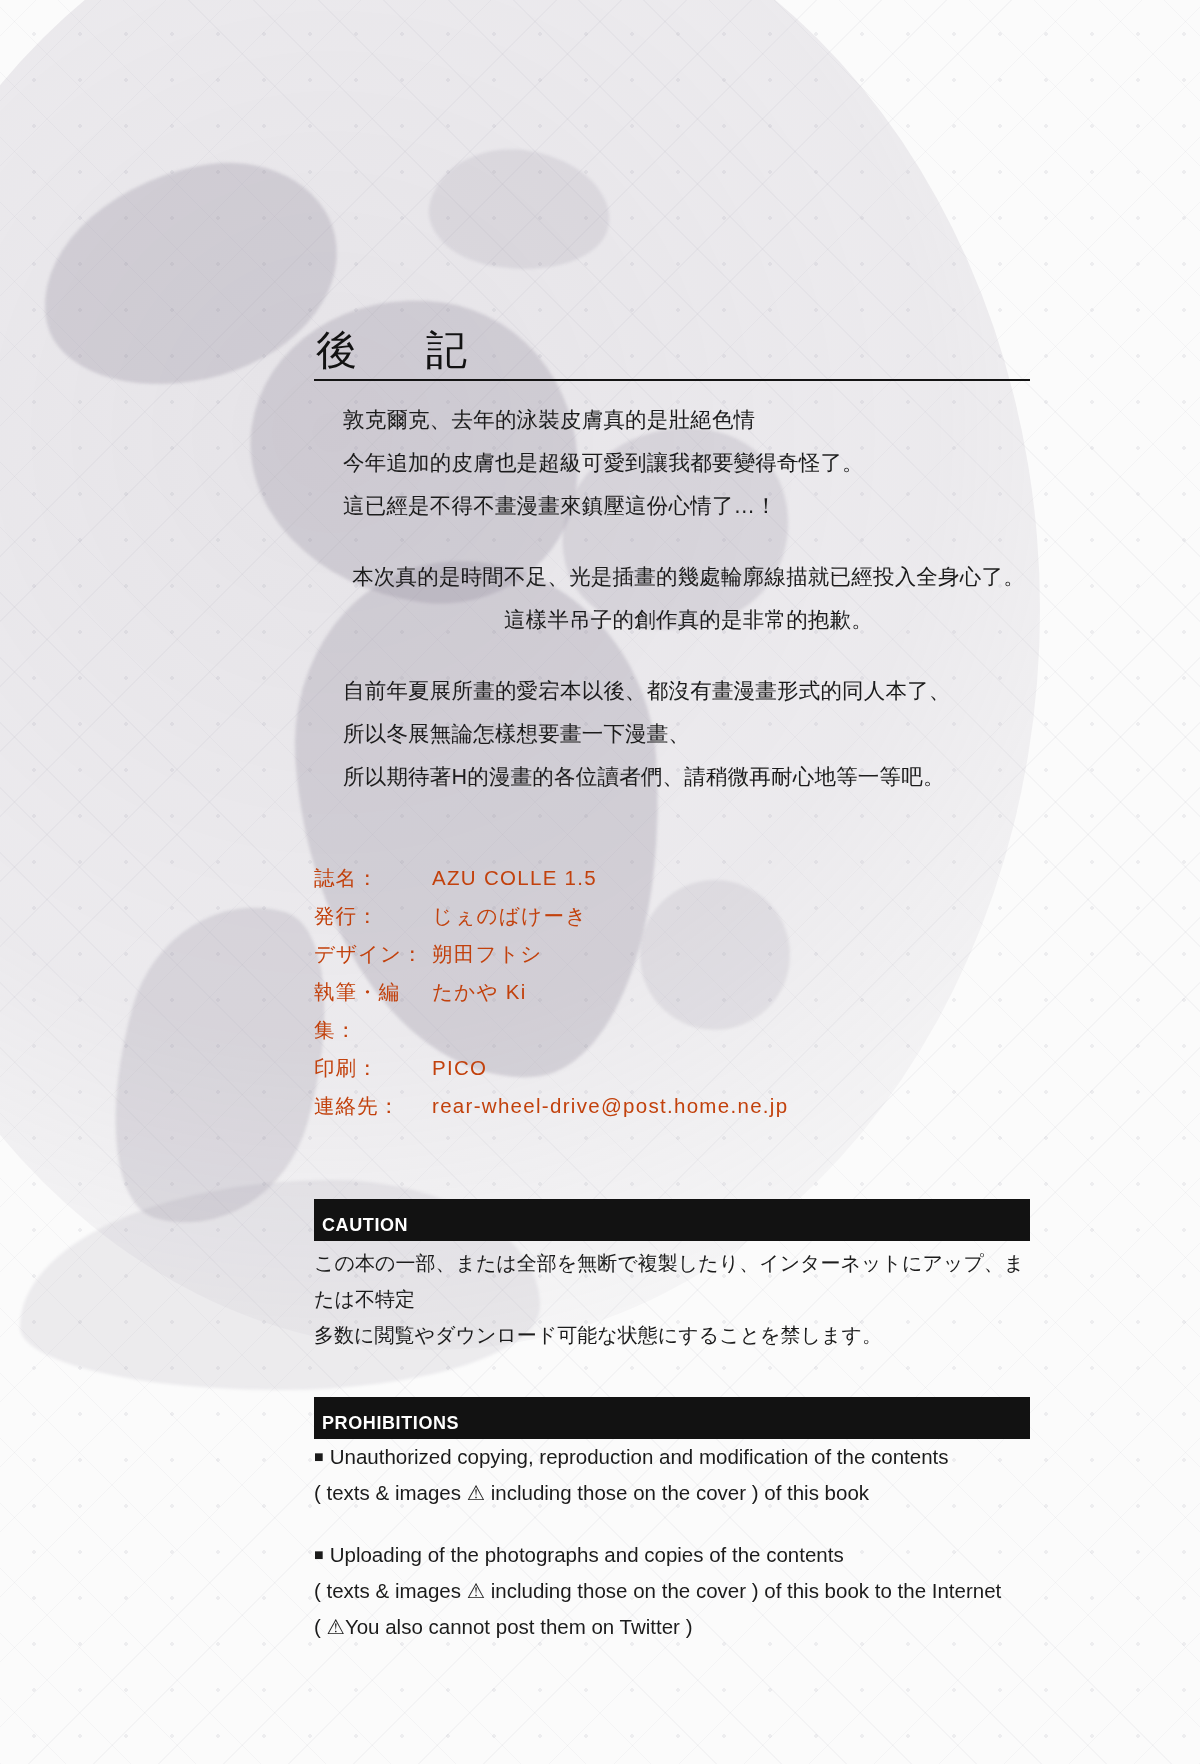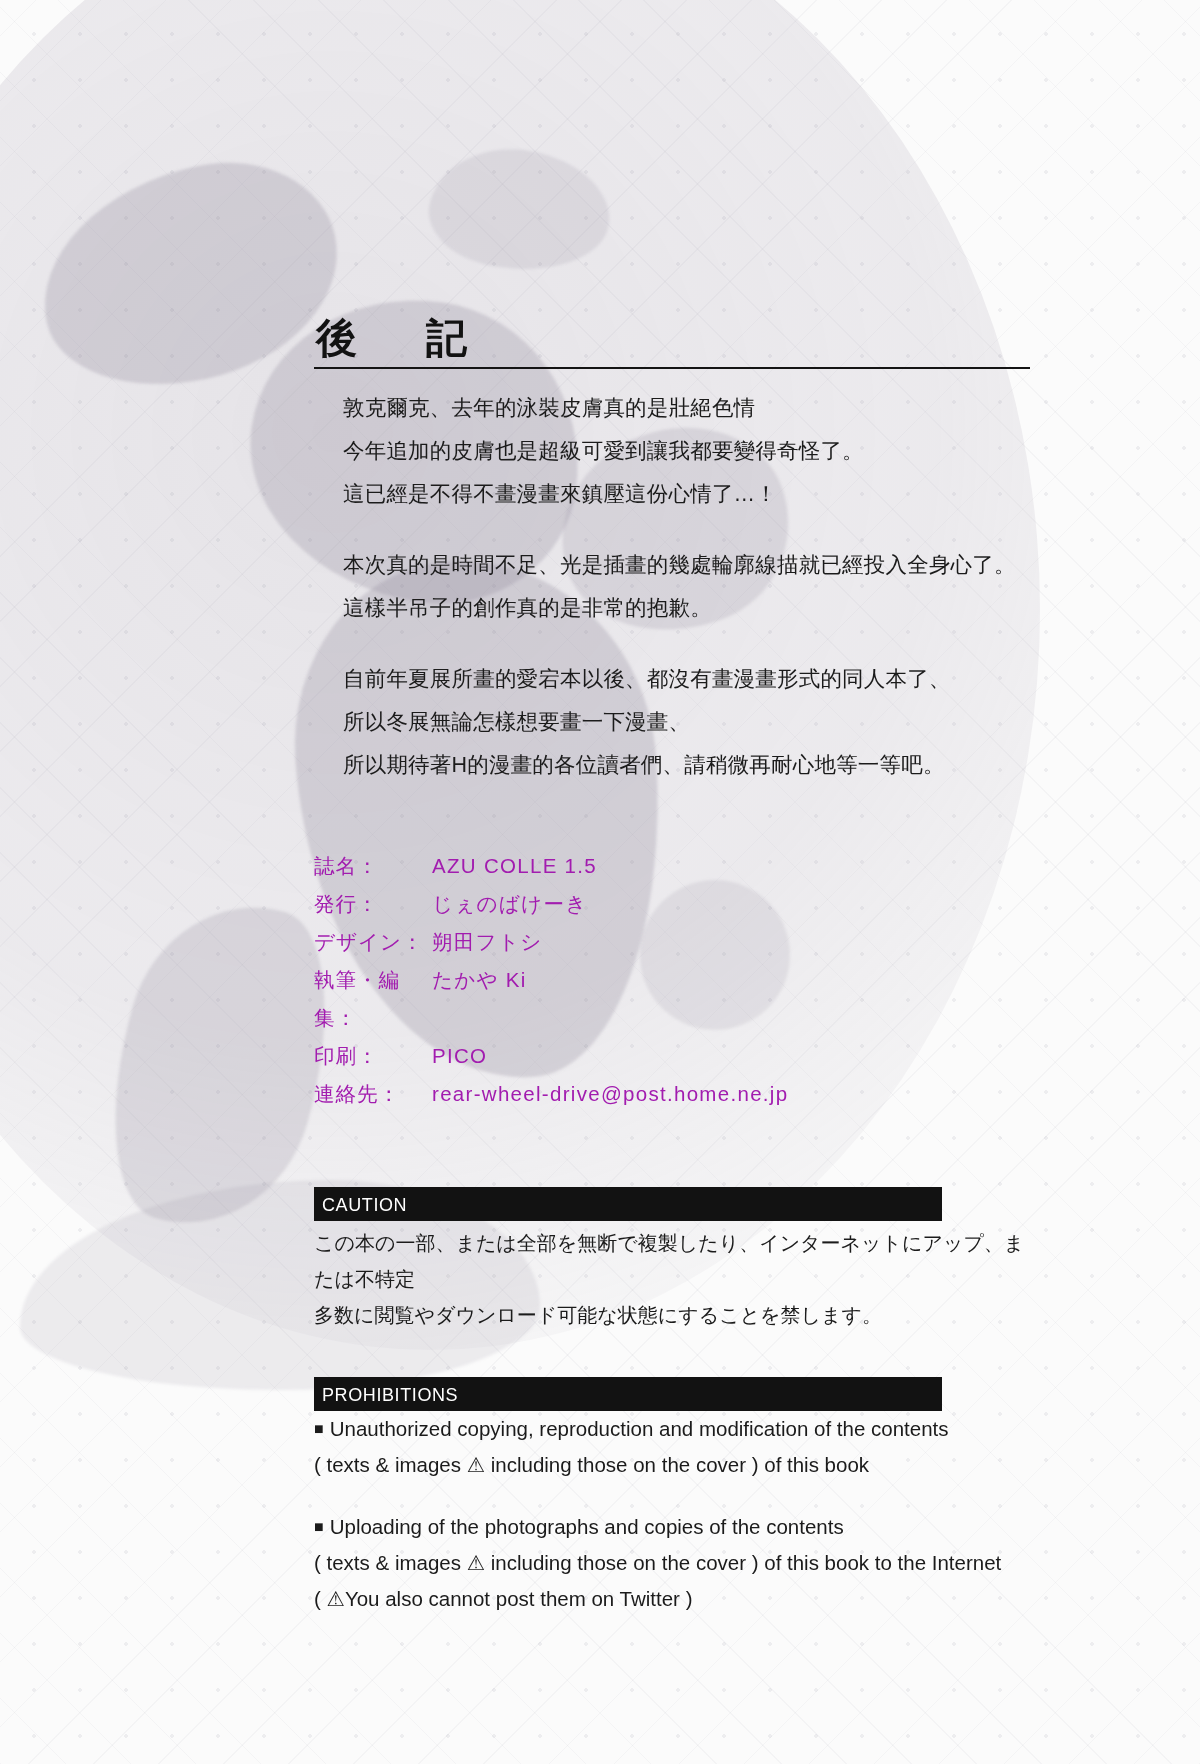--- a/index.html
+++ b/index.html
@@ -62,25 +62,25 @@
   .content {
     position: absolute;
     left: 314px;
     top: 318px;
     width: 720px;
   }
 
   .afterword-head {
     font-family: "DejaVu Serif", "Liberation Serif", serif;
     font-size: 41px;
-    font-weight: bold;
+    font-weight: normal;
     letter-spacing: 14px;
     color: #121212;
     line-height: 1;
-    margin: 0 0 8px 0;
+    margin: 12px 0 8px 0;
     padding-left: 2px;
   }
   .head-rule {
     height: 2px;
     background: #141414;
     width: 716px;
     margin-bottom: 18px;
   }
 
   .body-block {
@@ -91,44 +91,44 @@
     margin-left: 29px;
   }
   .body-block p { margin: 0 0 28px 0; }
   .body-block p:last-child { margin-bottom: 0; }
 
   
   .colophon {
     margin-top: 60px;
     font-size: 20.5px;
     line-height: 38px;
-    color: #a21caf;
+    color: #c2410c;
   }
   .colophon-row {
     display: flex;
     align-items: baseline;
   }
   .colophon-label {
     width: 118px;
     flex: 0 0 118px;
     letter-spacing: 1px;
   }
   .colophon-value {
     letter-spacing: 1.3px;
   }
 
   
   .bar {
     background: #121212;
     color: #ffffff;
     font-size: 18px;
-    font-weight: normal;
+    font-weight: bold;
     letter-spacing: .6px;
-    padding: 8px 8px 5px 8px;
-    width: 628px;
+    padding: 16px 8px 5px 8px;
+    width: 716px;
     box-sizing: border-box;
   }
   .caution-wrap { margin-top: 74px; }
   .bar-text {
     font-size: 20px;
     line-height: 36px;
     margin-top: 4px;
     color: #1b1b1b;
   }
   .prohibitions-wrap { margin-top: 44px; }
@@ -160,21 +160,21 @@
 
 <div class="content">
 
   <div class="afterword-head">後　記</div>
   <div class="head-rule"></div>
 
   <div class="body-block">
     <p style="white-space: pre-line;">敦克爾克、去年的泳裝皮膚真的是壯絕色情
 今年追加的皮膚也是超級可愛到讓我都要變得奇怪了。
 這已經是不得不畫漫畫來鎮壓這份心情了…！</p>
-    <p style="white-space: pre-line;">本次真的是時間不足、光是插畫的幾處輪廓線描就已經投入全身心了。
+    <p style="white-space: pre-line; text-align: center;">本次真的是時間不足、光是插畫的幾處輪廓線描就已經投入全身心了。
 這樣半吊子的創作真的是非常的抱歉。</p>
     <p style="white-space: pre-line;">自前年夏展所畫的愛宕本以後、都沒有畫漫畫形式的同人本了、
 所以冬展無論怎樣想要畫一下漫畫、
 所以期待著H的漫畫的各位讀者們、請稍微再耐心地等一等吧。</p>
   </div>
 
   <div class="colophon">
     <div class="colophon-row">
       <div class="colophon-label">誌名：</div>
       <div class="colophon-value">AZU COLLE 1.5</div>

